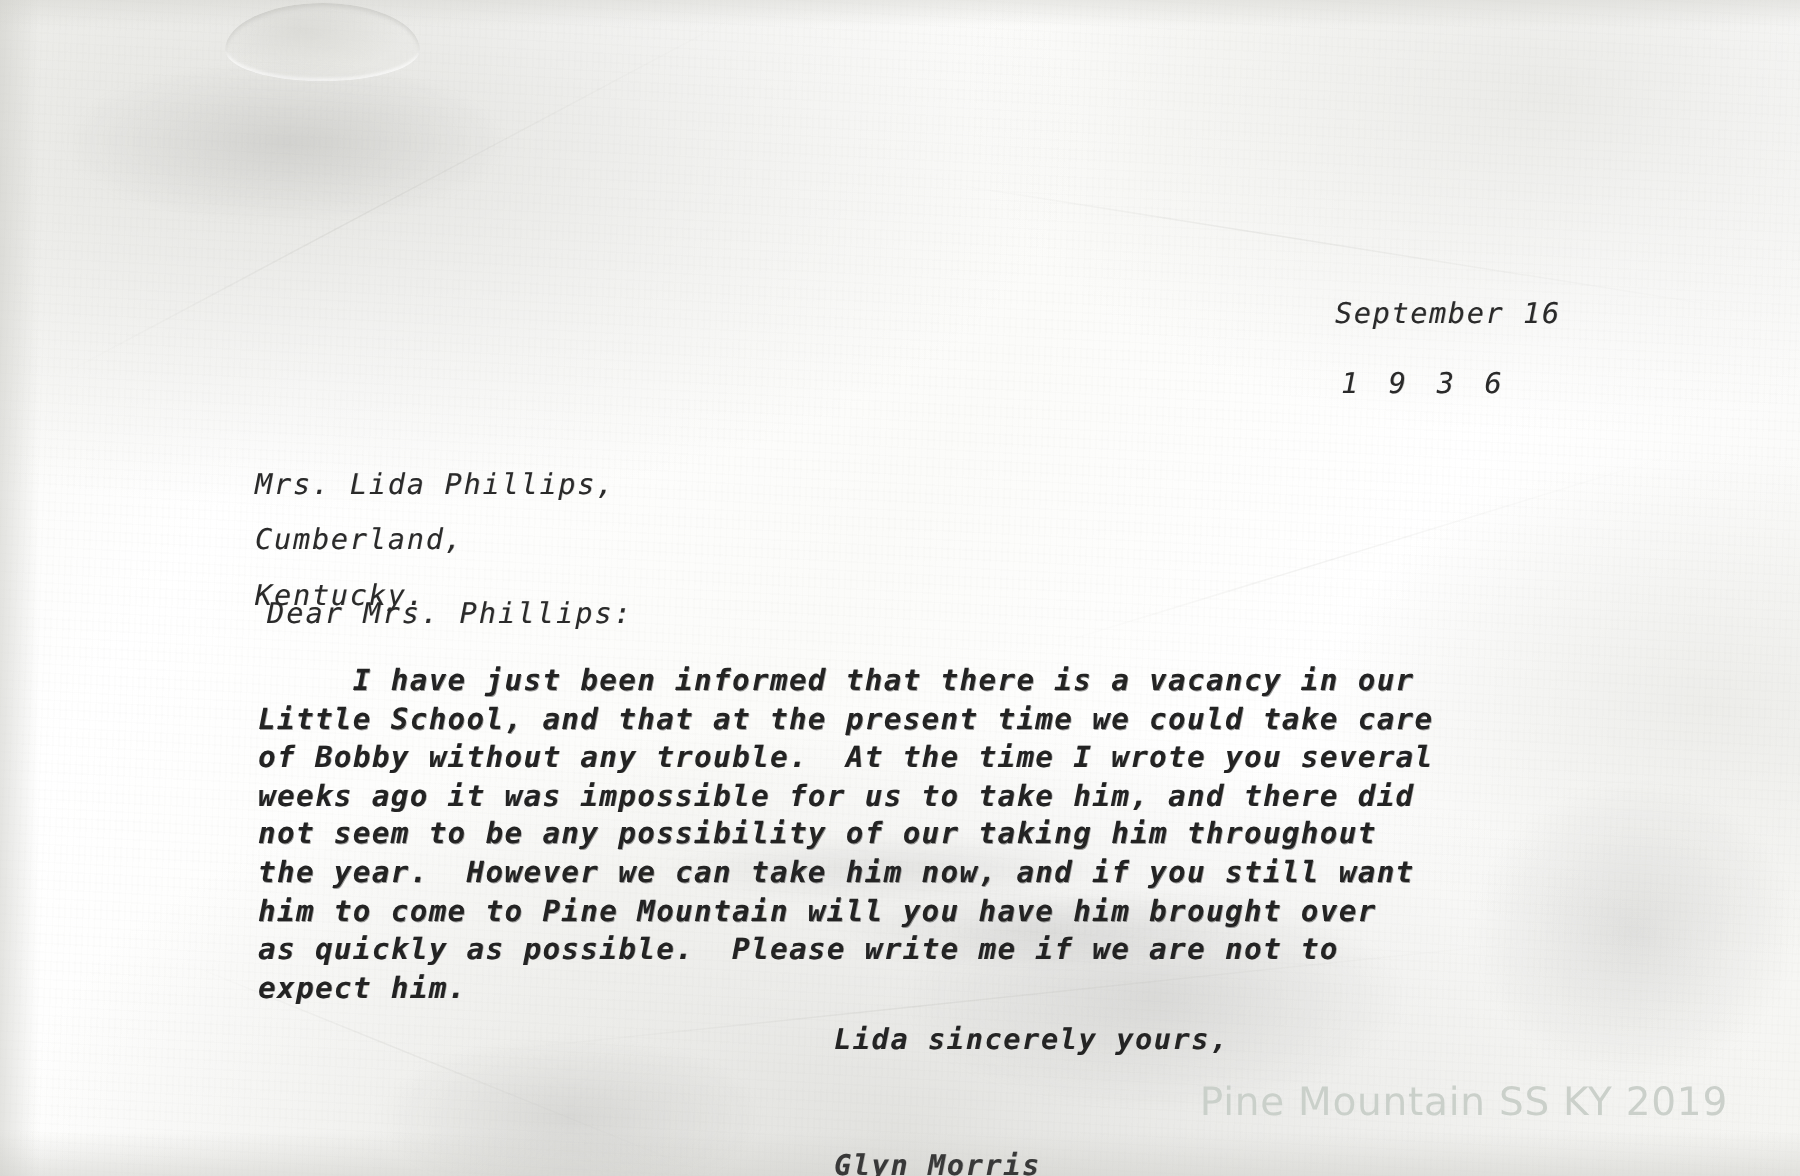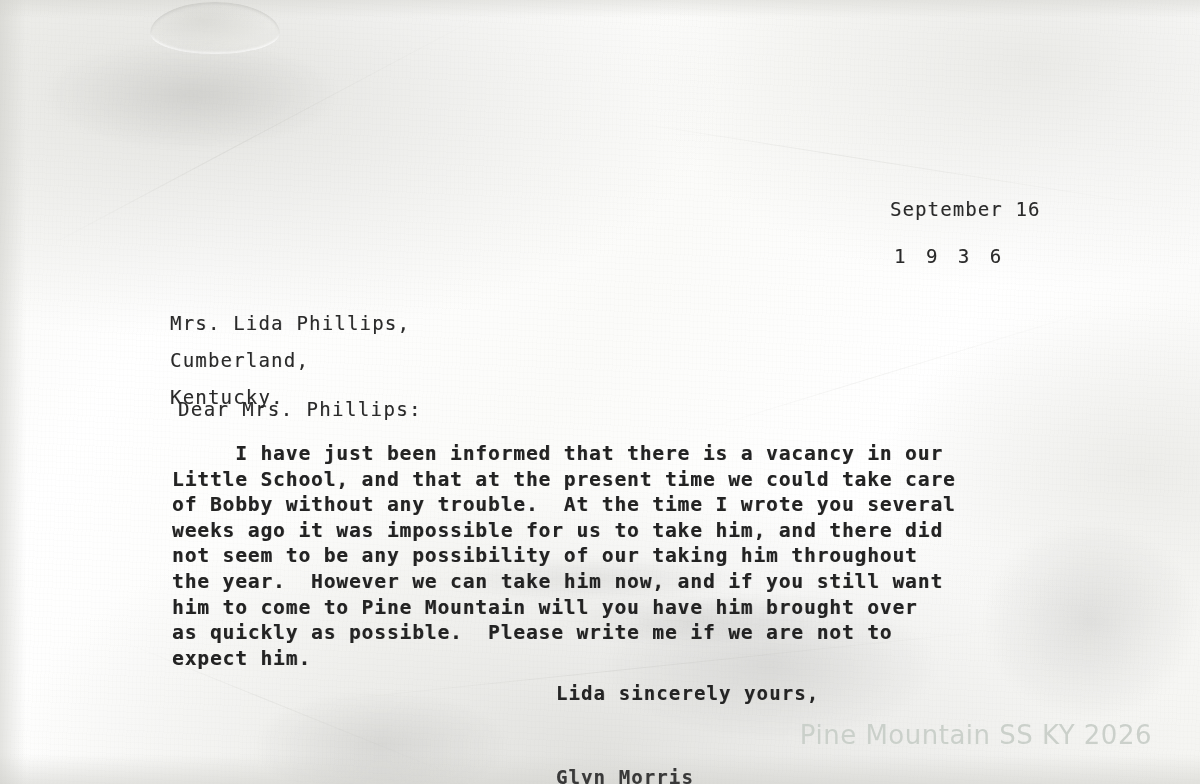--- a/index.html
+++ b/index.html
@@ -79,20 +79,21 @@
   }
 
   
   .typed {
     position: absolute;
     color: #2a2a2a;
     font-family: "DejaVu Sans Mono", monospace;
     white-space: pre;
     letter-spacing: 0.6px;
     text-shadow: 0.4px 0.3px 0 rgba(60,60,60,0.35);
+    font-style: italic;
   }
   .date-line {
     left: 890px;
     top: 198px;
     font-size: 19px;
     letter-spacing: 1.1px;
   }
   .year-line {
     left: 894px;
     top: 245px;
@@ -205,15 +206,15 @@
 him to come to Pine Mountain will you have him brought over
 as quickly as possible.  Please write me if we are not to
 expect him.</div>
 
   <div class="typed salutation">Dear Mrs. Phillips:</div>
 
   <div class="typed closing">Lida sincerely yours,</div>
 
   <div class="typed signature-name">Glyn Morris</div>
 
-  <div class="watermark">Pine Mountain SS KY 2026</div>
+  <div class="watermark">Pine Mountain SS KY 2019</div>
 
 </div>
 
 </body></html>

